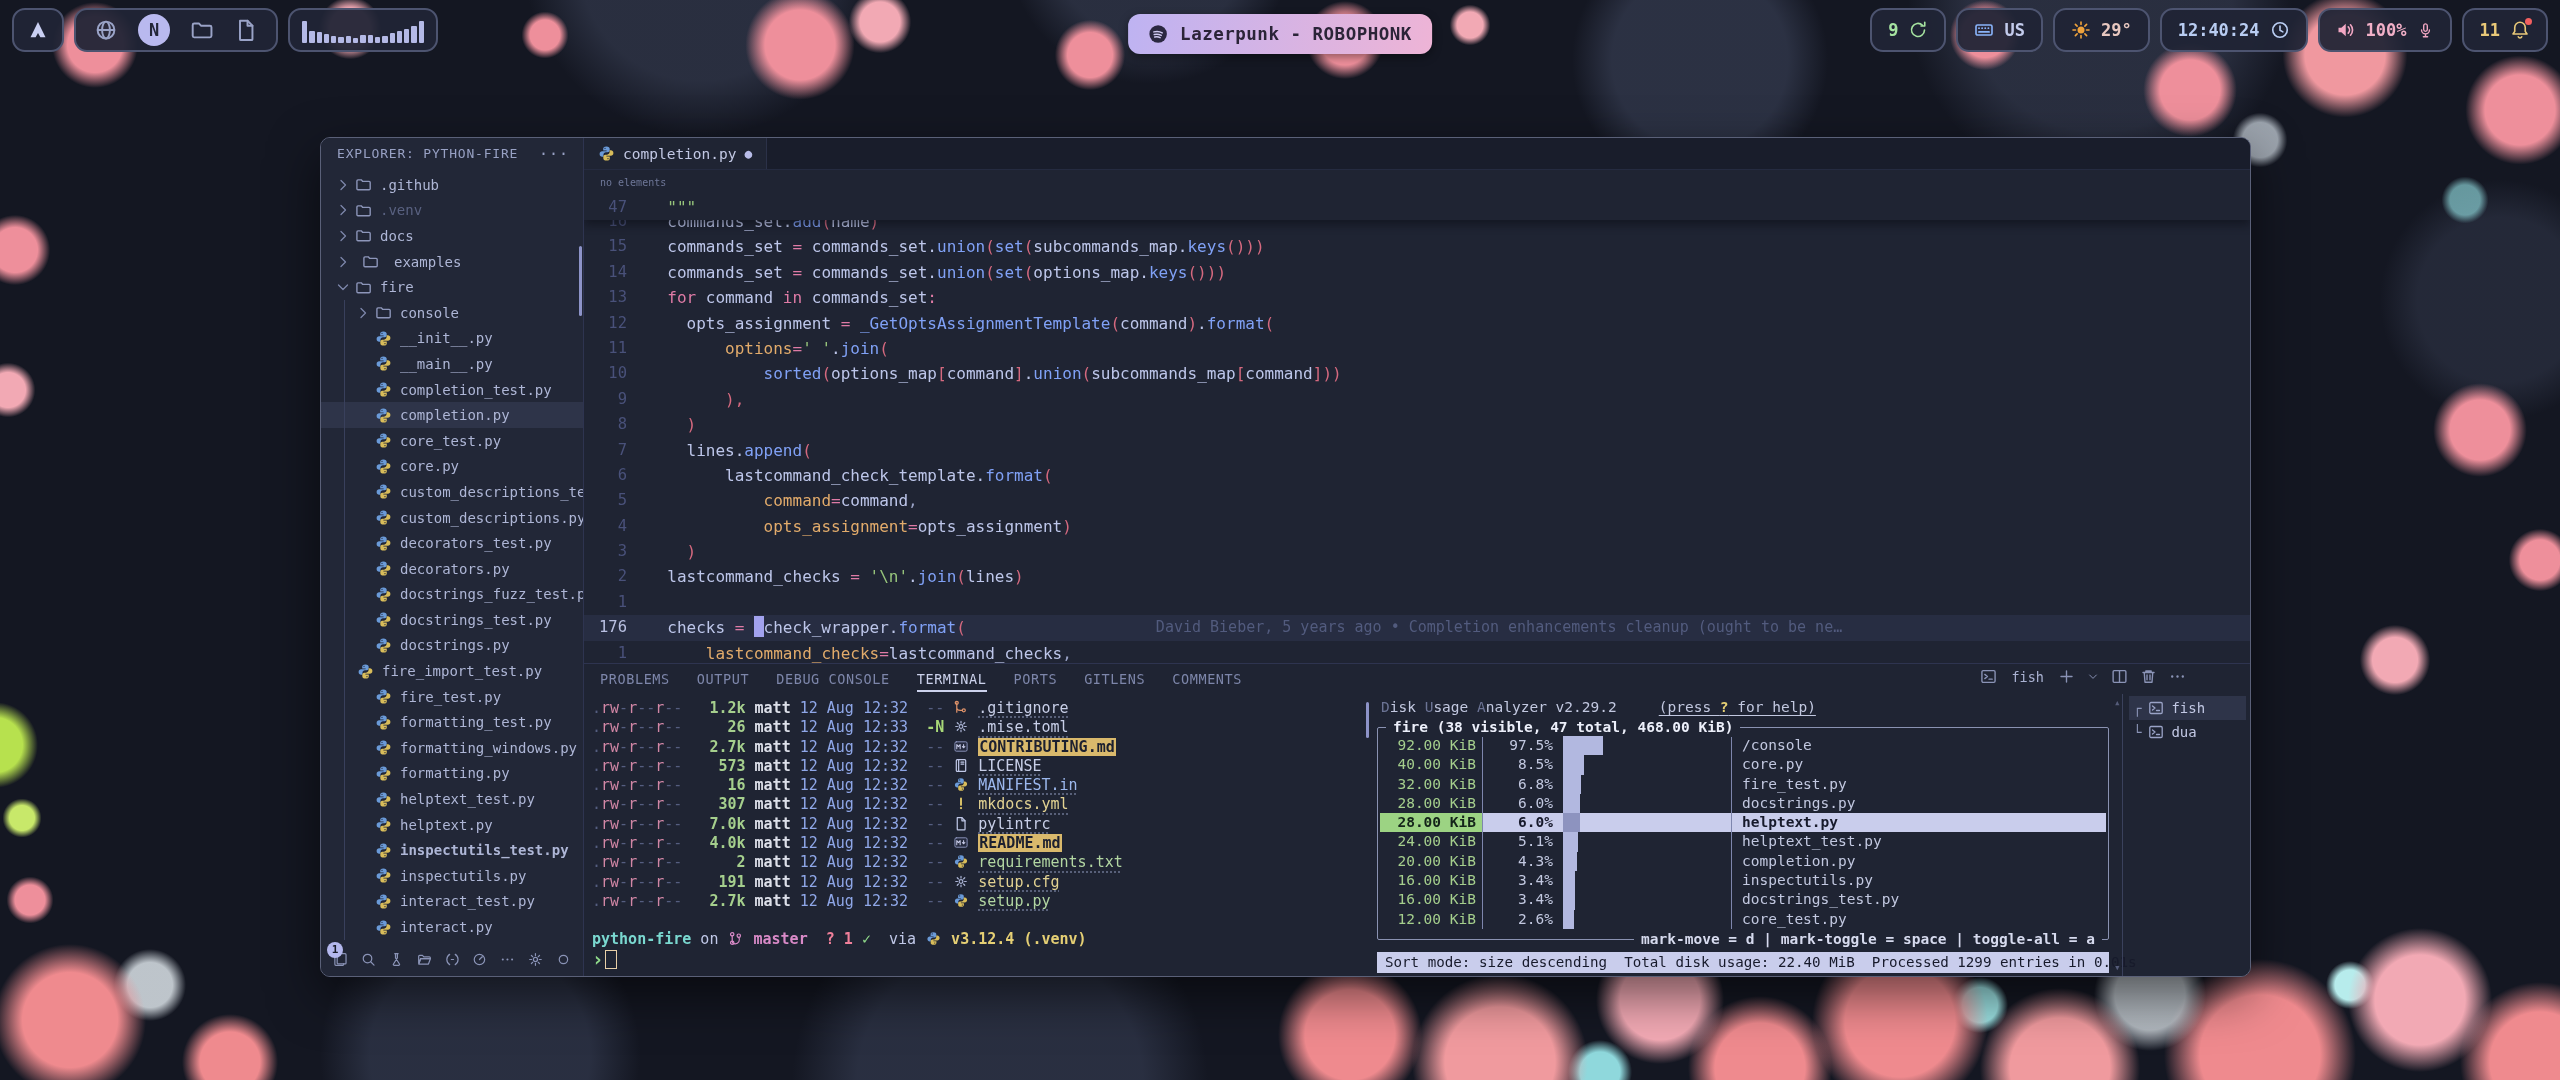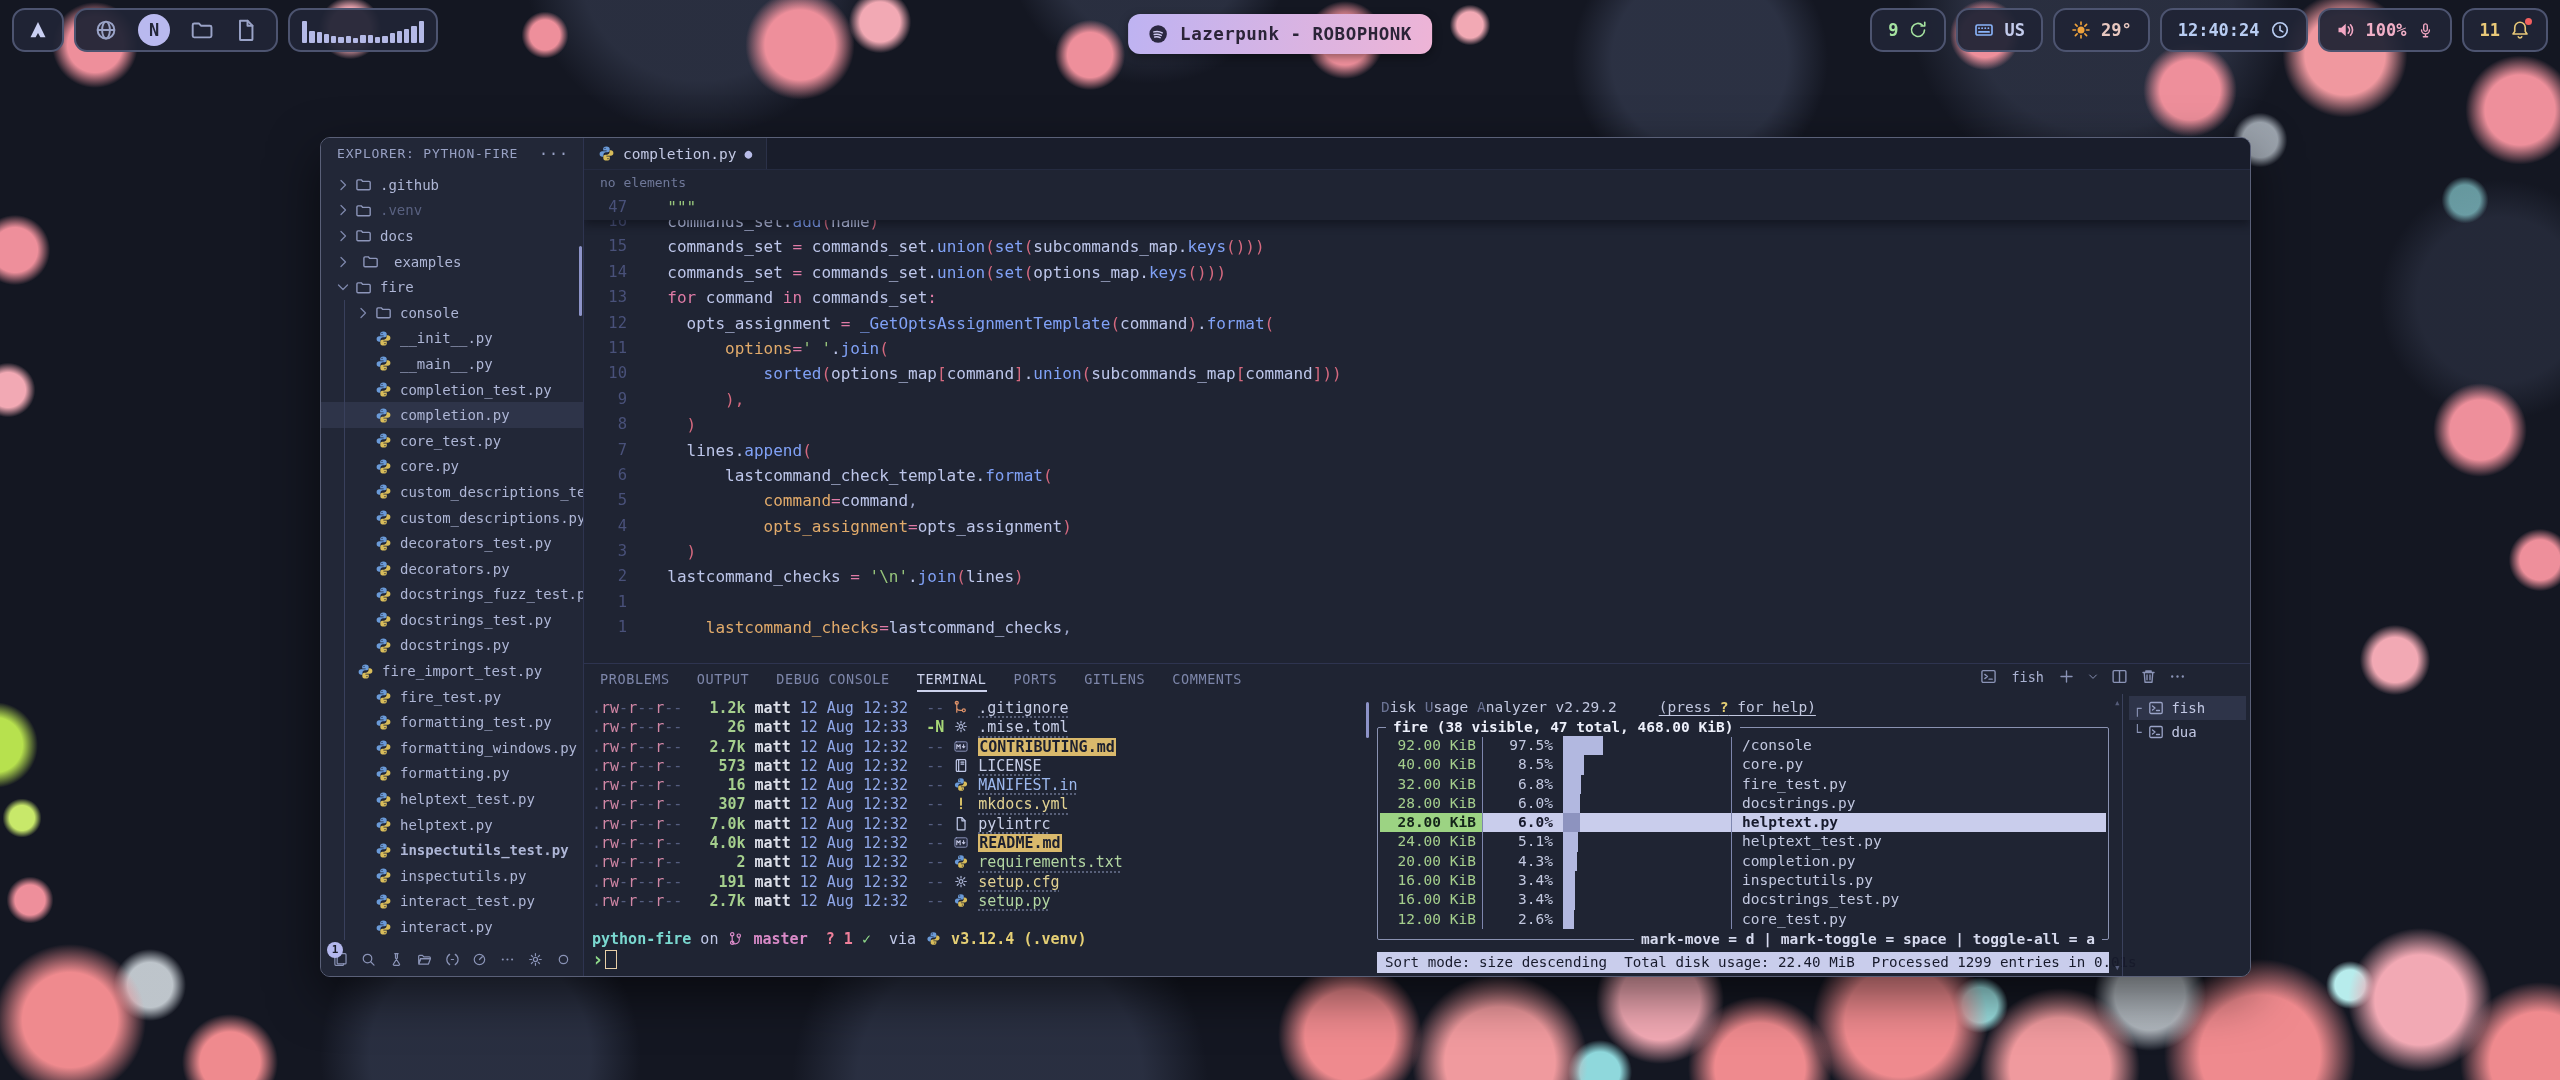--- a/index.html
+++ b/index.html
@@ -91,21 +91,21 @@
   .sb-thumb{position:absolute;right:1px;top:108px;width:3px;height:70px;background:#8d93c8;border-radius:2px;}
   .sb-activity{height:34px;flex:none;display:flex;align-items:center;gap:13px;padding:0 12px;color:#8a93b6;}
   .act{position:relative;width:21px;height:21px;display:inline-flex;cursor:pointer;}
   .act svg{width:100%;height:100%;}
   .badge{position:absolute;left:-6px;top:-7px;width:16px;height:16px;border-radius:50%;background:#b4b8ee;color:#181b28;font-size:11px;font-weight:bold;display:flex;align-items:center;justify-content:center;}
   
   .earea{flex:1;display:flex;flex-direction:column;min-width:0;}
   .tabbar{height:31px;background:#191d2b;display:flex;flex:none;border-bottom:1px solid #252b40;}
   .tab{display:flex;align-items:center;gap:8px;padding:0 14px;background:#1f2433;color:#c2c8e4;font-size:14.5px;border-right:1px solid #2b3148;cursor:pointer;}
   .tab .dot{color:#b8bce8;font-size:13px;}
-  .breadcrumb{height:25px;display:flex;align-items:center;padding-left:16px;color:#6f7899;font-size:13px;flex:none;background:#1f2433;}
+  .breadcrumb{height:25px;display:flex;align-items:center;padding-left:16px;color:#6f7899;font-size:10px;flex:none;background:#1f2433;}
   .code{flex:1;position:relative;overflow:hidden;background:#1f2433;font-size:16px;line-height:25.4px;}
   .sticky{position:relative;z-index:3;background:#1f2433;box-shadow:0 5px 9px rgba(10,12,20,.5);}
   .cut{height:14px;overflow:hidden;position:relative;z-index:1;}
   .cut .cline{margin-top:-11px;}
   .cline{display:flex;height:25.4px;align-items:center;white-space:pre;}
   .cline.current{background:#272d42;}
   .gut{width:64px;flex:none;text-align:right;padding-right:21px;color:#49517a;font-size:15.5px;box-sizing:border-box;}
   .cline.current .gut{color:#b9c0e2;}
   .ccontent{white-space:pre;}
   .cv{color:#bdc6ea}.ck{color:#df7ba6}.cf{color:#80a1f6}.cs{color:#97c57c}.cp{color:#d5697f}.cm{color:#e2ab6b}.cu{color:#9aa3c7}
@@ -715,20 +715,21 @@
         <div class="cline"><span class="gut">10</span><span class="ccontent">            <span class="cf">sorted</span><span class="cp">(</span><span class="cv">options_map</span><span class="cp">[</span><span class="cv">command</span><span class="cp">]</span><span class="cv">.</span><span class="cf">union</span><span class="cp">(</span><span class="cv">subcommands_map</span><span class="cp">[</span><span class="cv">command</span><span class="cp">]</span><span class="cp">))</span></span></div>
         <div class="cline"><span class="gut">9</span><span class="ccontent">        <span class="cp">),</span></span></div>
         <div class="cline"><span class="gut">8</span><span class="ccontent">    <span class="cp">)</span></span></div>
         <div class="cline"><span class="gut">7</span><span class="ccontent">    <span class="cv">lines.</span><span class="cf">append</span><span class="cp">(</span></span></div>
         <div class="cline"><span class="gut">6</span><span class="ccontent">        <span class="cv">lastcommand_check_template.</span><span class="cf">format</span><span class="cp">(</span></span></div>
         <div class="cline"><span class="gut">5</span><span class="ccontent">            <span class="cm">command</span><span class="ck">=</span><span class="cv">command</span><span class="cu">,</span></span></div>
         <div class="cline"><span class="gut">4</span><span class="ccontent">            <span class="cm">opts_assignment</span><span class="ck">=</span><span class="cv">opts_assignment</span><span class="cp">)</span></span></div>
         <div class="cline"><span class="gut">3</span><span class="ccontent">    <span class="cp">)</span></span></div>
         <div class="cline"><span class="gut">2</span><span class="ccontent">  <span class="cv">lastcommand_checks </span><span class="ck">= </span><span class="cs">'\n'</span><span class="cv">.</span><span class="cf">join</span><span class="cp">(</span><span class="cv">lines</span><span class="cp">)</span></span></div>
         <div class="cline"><span class="gut">1</span><span class="ccontent"></span></div>
+        <div class="cline current"><span class="gut">176</span><span class="ccontent">  <span class="cv">checks </span><span class="ck">= </span><span class="cursor"></span><span class="cv">check_wrapper.</span><span class="cf">format</span><span class="cp">(</span></span><span class="blame">David Bieber, 5 years ago • Completion enhancements cleanup (ought to be ne…</span></div>
         <div class="cline"><span class="gut">1</span><span class="ccontent">      <span class="cm">lastcommand_checks</span><span class="ck">=</span><span class="cv">lastcommand_checks</span><span class="cu">,</span></span></div>
       </div>
     <div class="panel">
       <div class="ptabs" id="ptabs">
           <span class="ptab">PROBLEMS</span>
           <span class="ptab">OUTPUT</span>
           <span class="ptab">DEBUG CONSOLE</span>
           <span class="ptab active">TERMINAL</span>
           <span class="ptab">PORTS</span>
           <span class="ptab">GITLENS</span>

